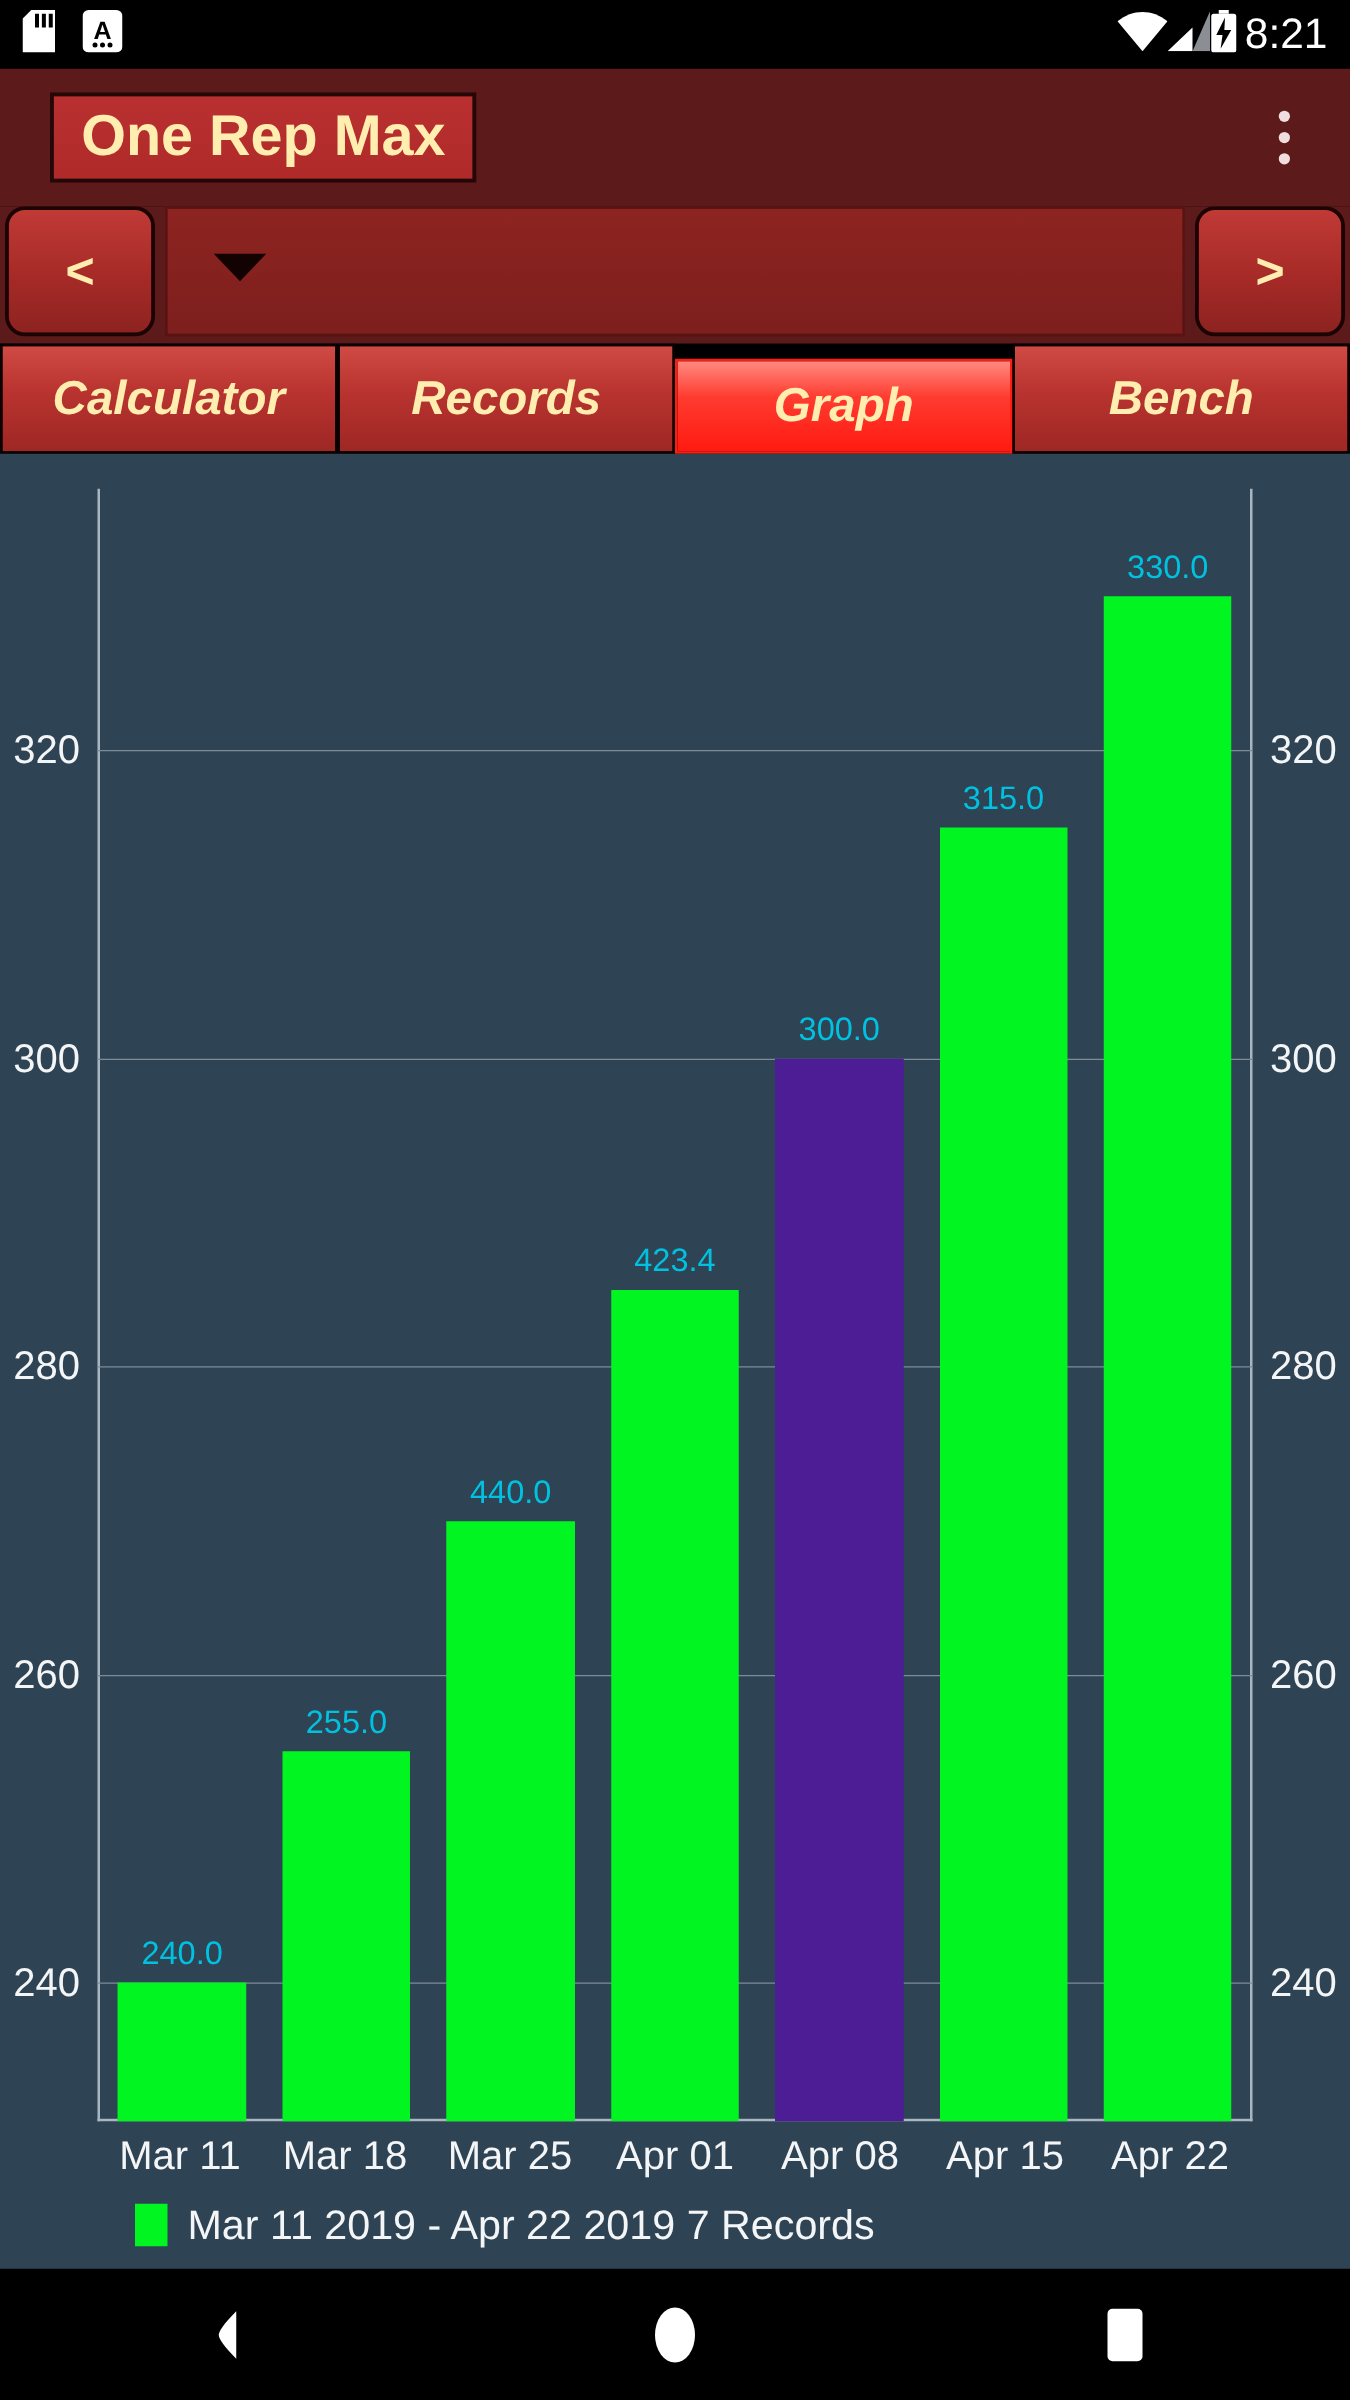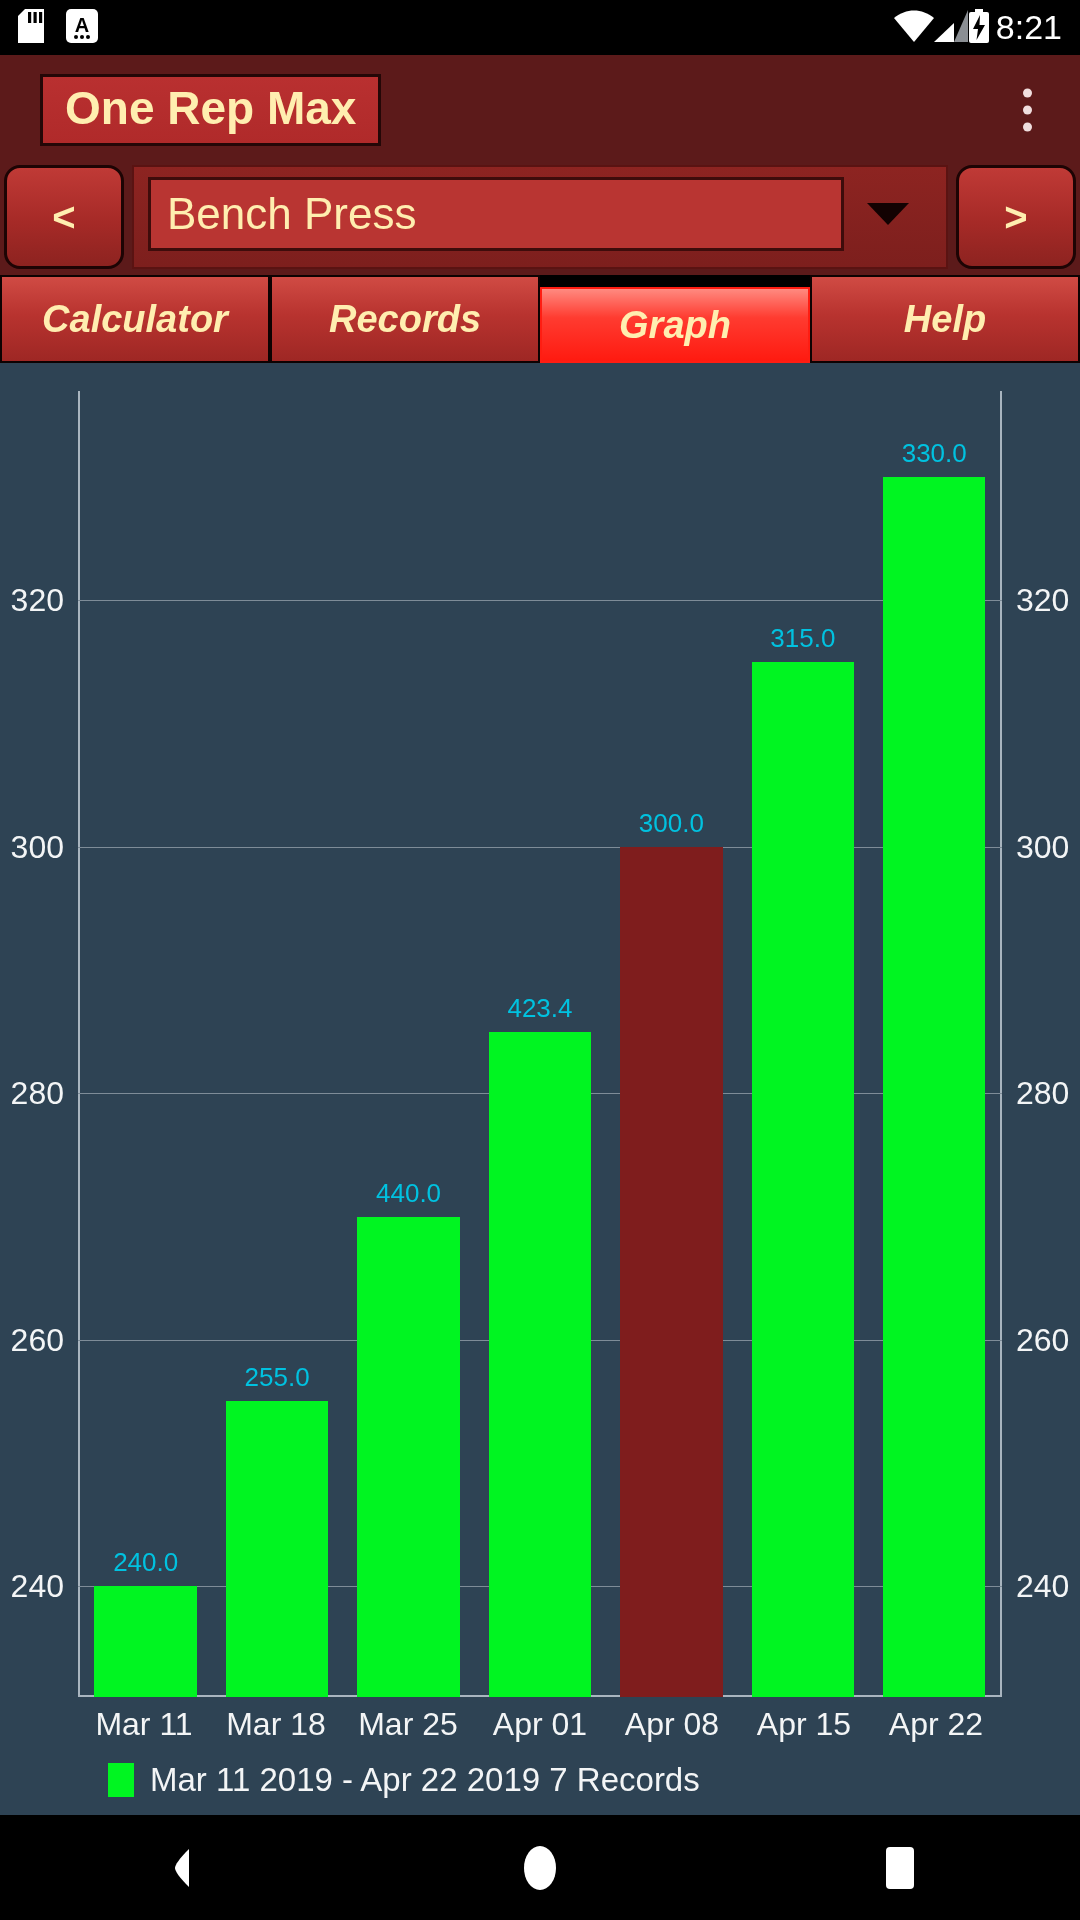--- a/index.html
+++ b/index.html
@@ -224,35 +224,32 @@
     <div class="kebab">
       <i></i>
       <i></i>
       <i></i>
     </div>
   </div>
 
   <div class="selector-row">
     <div class="nav-btn">&lt;</div>
     <div class="spinner-wrap">
-      <div class="spinner-field">
-        <span class="val">Bench Press</span>
-      </div>
       <div class="spinner-caret">
         <span class="caret-tri"></span>
       </div>
     </div>
     <div class="nav-btn">&gt;</div>
   </div>
 
   <div class="tabs">
     <div class="tab">Calculator</div>
     <div class="tab">Records</div>
     <div class="tab active">Graph</div>
-    <div class="tab">Help</div>
+    <div class="tab">Bench</div>
   </div>
 
   <div class="chart-area">
     <div class="plot">
       <div class="axis-line-v left"></div>
       <div class="axis-line-v right"></div>
       <div class="axis-line-h"></div>
       <div id="grid-and-ticks">
           <div class="gridline" style="top: 91.5094%;"></div>
           <div class="ytick left" style="top: 91.5094%;">240</div>
@@ -285,21 +282,21 @@
             <div class="bar" style="height: 36.7925%; background: rgb(0, 245, 33);">
               <div class="bar-label" style="color: rgb(0, 194, 224);">440.0</div>
             </div>
           </div>
           <div class="barslot">
             <div class="bar" style="height: 50.9434%; background: rgb(0, 245, 33);">
               <div class="bar-label" style="color: rgb(0, 194, 224);">423.4</div>
             </div>
           </div>
           <div class="barslot">
-            <div class="bar" style="height: 65.0943%; background: #7f1d1d; margin-top: 36px;">
+            <div class="bar" style="height: 65.0943%; background: #4c1d95; margin-top: 36px;">
               <div class="bar-label" style="color: rgb(0, 194, 224);">300.0</div>
             </div>
           </div>
           <div class="barslot">
             <div class="bar" style="height: 79.2453%; background: rgb(0, 245, 33);">
               <div class="bar-label" style="color: rgb(0, 194, 224);">315.0</div>
             </div>
           </div>
           <div class="barslot">
             <div class="bar" style="height: 93.3962%; background: rgb(0, 245, 33);">

